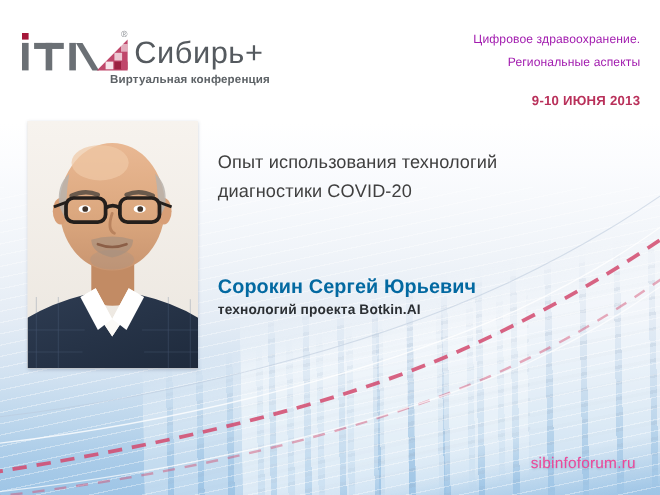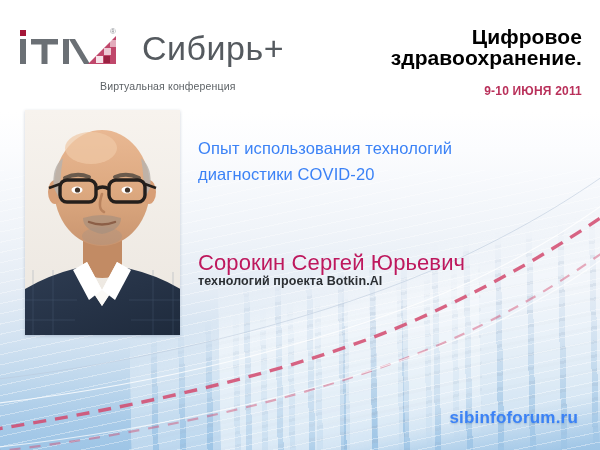--- a/index.html
+++ b/index.html
@@ -133,62 +133,62 @@
     position: relative;
   }
 
   .logo-itm {
     position: relative;
     width: 104px;
     height: 40px;
   }
 
   .logo-word {
-    font-size: 34px;
+    font-size: 28px;
     line-height: 34px;
     font-weight: 400;
     color: #555a5f;
     letter-spacing: .5px;
-    margin-left: 20px;
+    margin-left: 0;
     margin-bottom: 1px;
   }
 
   .logo-plus {
     color: #555a5f;
   }
 
   .logo-reg {
     position: absolute;
     left: 92px;
     top: 1px;
     font-size: 8px;
     color: #8b8f94;
   }
 
   .logo-sub {
-    margin-top: 14px;
+    margin-top: 0;
     margin-left: 82px;
     font-size: 10.5px;
-    font-weight: 400;
+    font-weight: 700;
     color: #5d6266;
     letter-spacing: .15px;
   }
 
   .header-theme {
     position: absolute;
     right: 18px;
     top: 26px;
     text-align: right;
     width: 300px;
   }
   .header-theme .line {
-    font-size: 21px;
+    font-size: 11px;
     line-height: 21px;
-    font-weight: 700;
-    color: #000000;
+    font-weight: 400;
+    color: #a21caf;
     letter-spacing: .1px;
   }
   .header-dates {
     position: absolute;
     right: 18px;
     top: 84px;
     font-size: 12px;
     font-weight: 700;
     color: #b9305a;
     letter-spacing: .2px;
@@ -209,51 +209,51 @@
 
   
   .talk-title {
     position: absolute;
     left: 198px;
     top: 135px;
     width: 290px;
     font-size: 16.5px;
     line-height: 26px;
     font-weight: 400;
-    color: #3b82f6;
+    color: #404040;
     letter-spacing: .1px;
   }
 
   .speaker-name {
     position: absolute;
     left: 198px;
     top: 250px;
-    font-size: 22px;
-    font-weight: 400;
-    color: #be185d;
+    font-size: 18px;
+    font-weight: 700;
+    color: #0369a1;
     letter-spacing: .1px;
   }
 
   .speaker-role {
     position: absolute;
     left: 198px;
     top: 274px;
     font-size: 12.5px;
     font-weight: 700;
     color: #2b2f33;
     letter-spacing: .1px;
   }
 
   .site-url {
     position: absolute;
     right: 22px;
     bottom: 22px;
-    font-size: 17px;
-    font-weight: 700;
-    color: #3b82f6;
+    font-size: 14px;
+    font-weight: 400;
+    color: #ec4899;
     letter-spacing: .2px;
     text-shadow: 0 1px 2px rgba(70,110,150,.35);
   }
 </style>
 </head>
 <body>
 
 <div class="slide">
 
   <div class="bg-base"></div>
@@ -300,23 +300,24 @@
         </div>
 
         <div class="logo-word"><span>Сибирь</span><span class="logo-plus">+</span></div>
       </div>
 
       <div class="logo-sub">Виртуальная конференция</div>
     </div>
 
     <div class="header-theme">
       <div class="line">Цифровое здравоохранение.</div>
+      <div class="line">Региональные аспекты</div>
     </div>
 
-    <div class="header-dates">9-10 ИЮНЯ 2011</div>
+    <div class="header-dates">9-10 ИЮНЯ 2013</div>
   </div>
 
   <div class="portrait">
     <svg width="155" height="225" viewBox="0 0 155 225" aria-hidden="true">
       <defs>
         <linearGradient id="bgp" x1="0" y1="0" x2="0" y2="1">
           <stop offset="0%" stop-color="#f7f3ee"></stop>
           <stop offset="100%" stop-color="#ebe6df"></stop>
         </linearGradient>
         <linearGradient id="skin" x1="0" y1="0" x2="0" y2="1">

